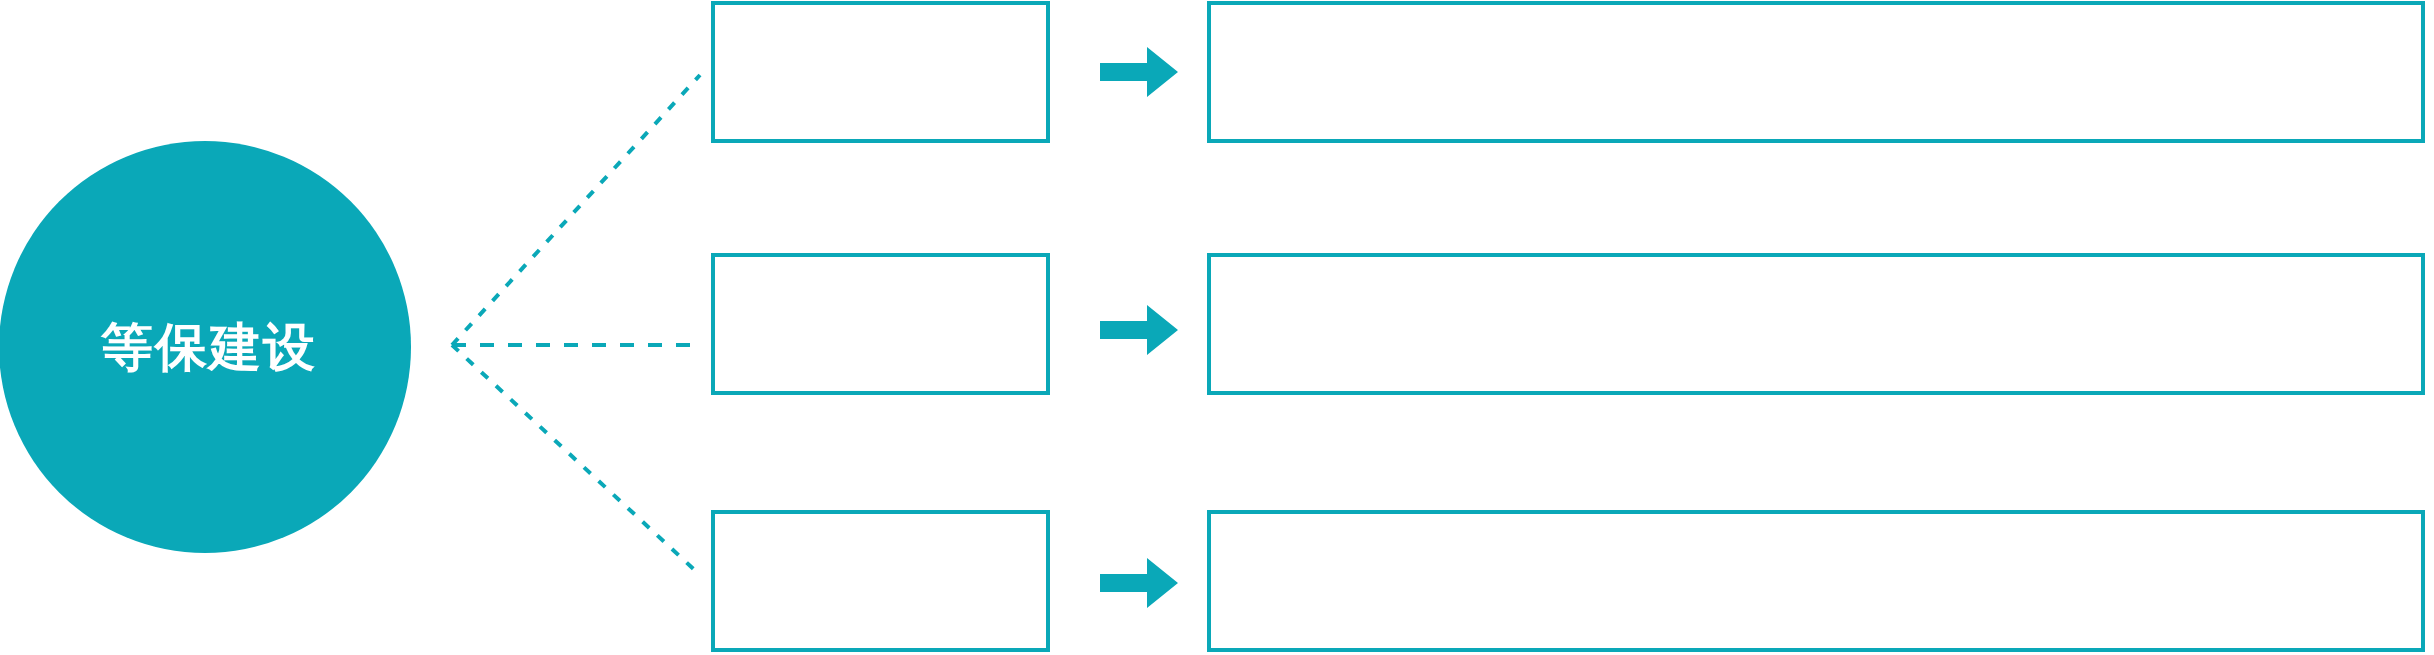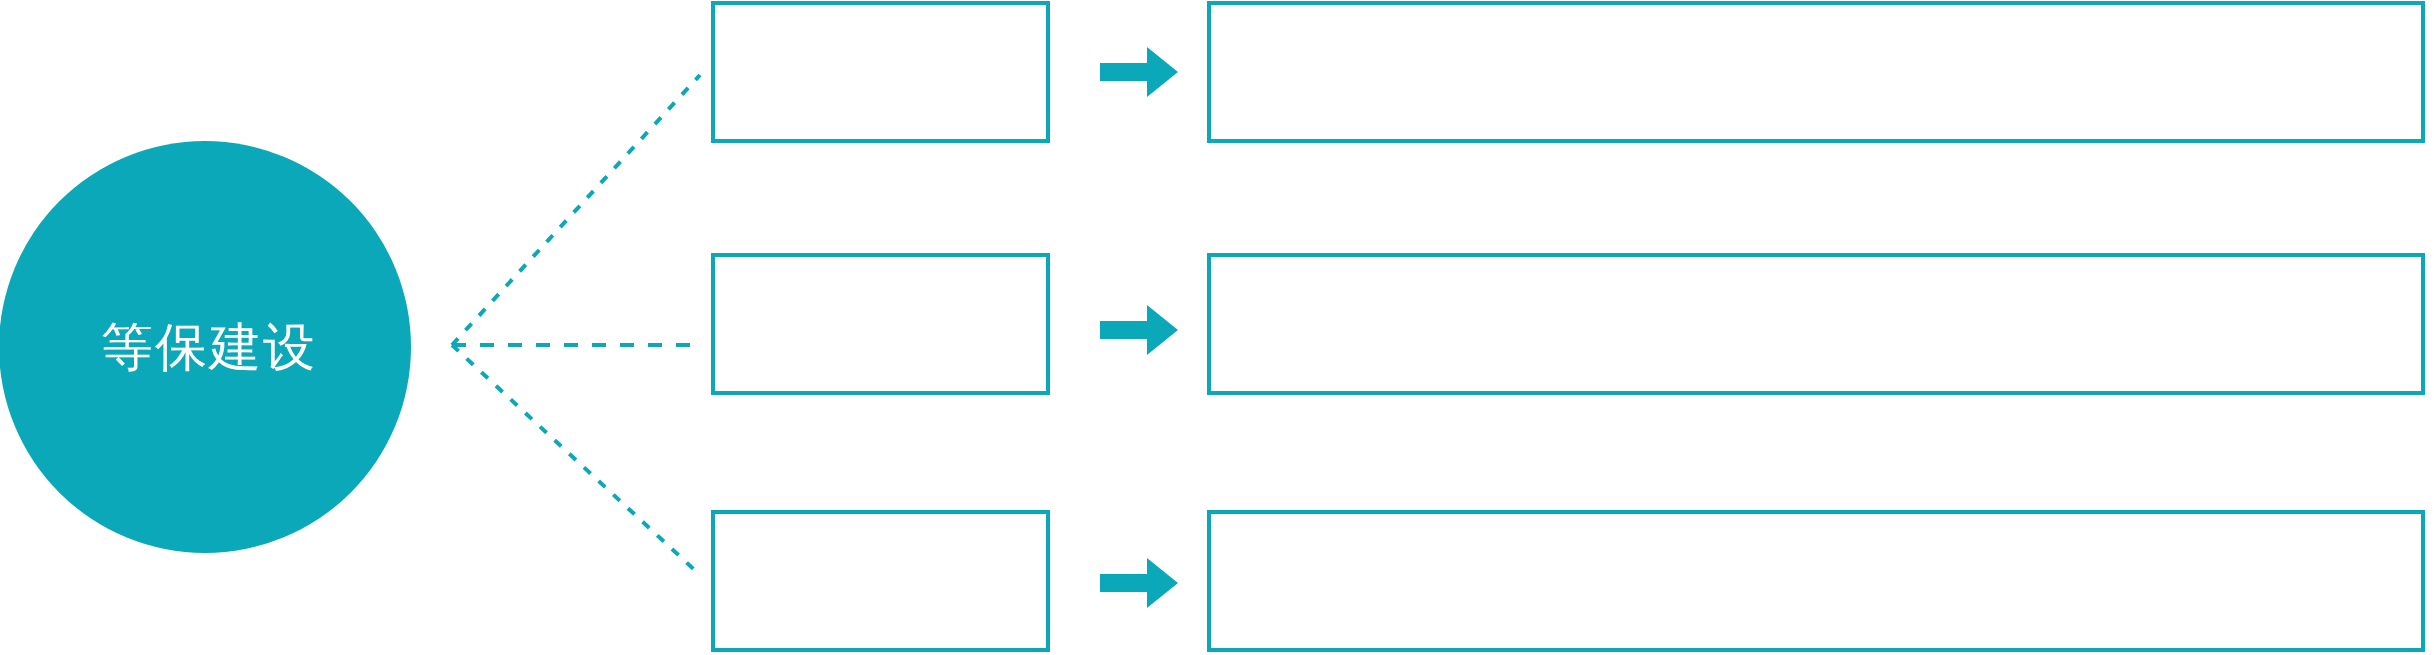--- a/index.html
+++ b/index.html
@@ -37,21 +37,21 @@
     flex-direction: column;
     align-items: center;
     justify-content: center;
     box-sizing: border-box;
   }
   .hub-line {
     color: #ffffff;
     font-size: 52px;
     line-height: 1.32;
     letter-spacing: 2px;
-    font-weight: 400;
+    font-weight: 700;
     text-align: center;
     white-space: nowrap;
     margin-left: 8px;
   }
   .small-box {
     position: absolute;
     width: 339px;
     height: 142px;
     border: 4px solid #0AA8B8;
     background: #ffffff;

